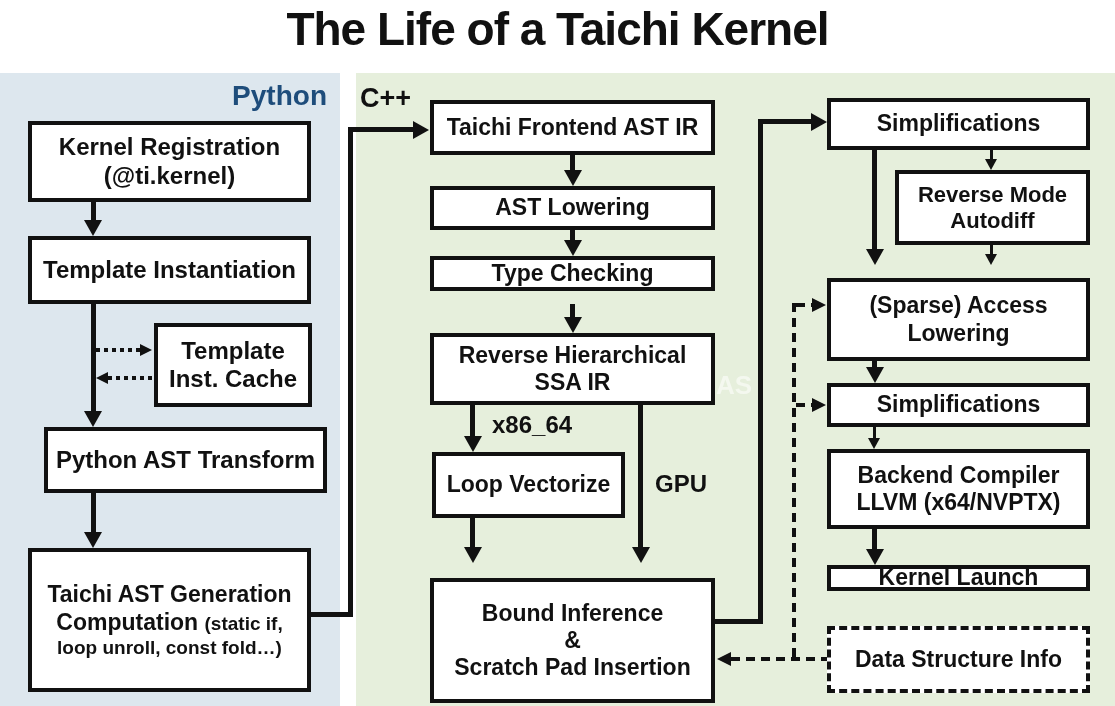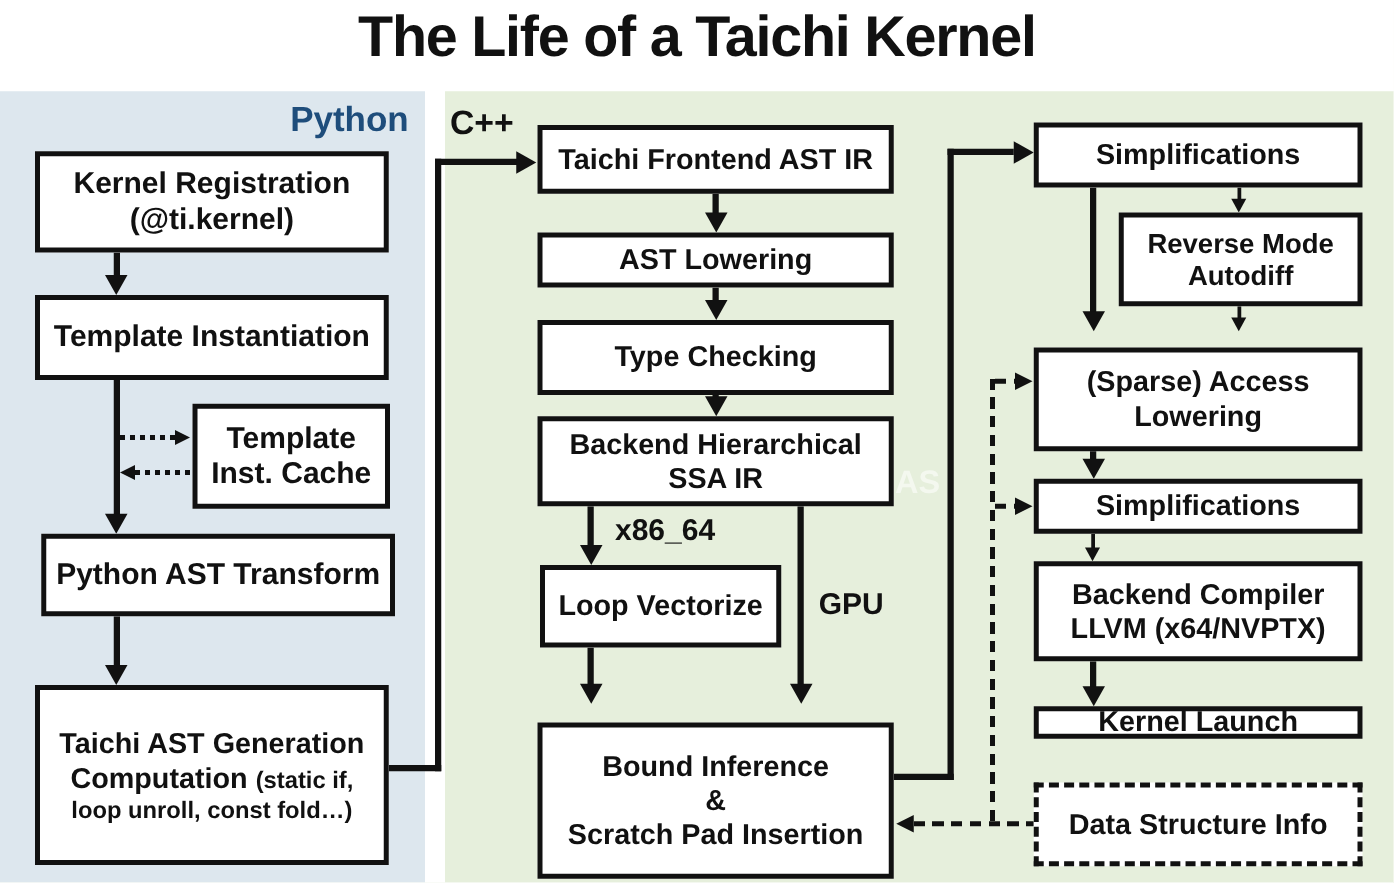--- a/index.html
+++ b/index.html
@@ -69,44 +69,44 @@
 
   <div class="box" style="left:28px;top:236px;width:283px;height:68px;font-size:24px;">
     <span>Template Instantiation</span>
   </div>
 
   <div class="box" style="left:154px;top:323px;width:158px;height:84px;font-size:24px;">
     <span>Template</span>
     <span>Inst. Cache</span>
   </div>
 
-  <div class="box" style="left:33px;top:427px;width:283px;height:66px;font-size:24px;">
+  <div class="box" style="left:44px;top:427px;width:283px;height:66px;font-size:24px;">
     <span>Python AST Transform</span>
   </div>
 
   <div class="box" style="left:28px;top:548px;width:283px;height:144px;font-size:23px;line-height:1.22;">
     <span>Taichi AST Generation</span>
     <span><span>Computation</span>&nbsp;<span class="small">(static if,</span></span>
     <span class="small">loop unroll, const fold…)</span>
   </div>
 
   <div class="box" style="left:430px;top:100px;width:285px;height:55px;">
     <span>Taichi Frontend AST IR</span>
   </div>
 
   <div class="box" style="left:430px;top:186px;width:285px;height:44px;">
     <span>AST Lowering</span>
   </div>
 
-  <div class="box" style="left:430px;top:256px;width:285px;height:60px;">
+  <div class="box" style="left:430px;top:256px;width:285px;height:35px;">
     <span>Type Checking</span>
   </div>
 
   <div class="box" style="left:430px;top:333px;width:285px;height:72px;">
-    <span>Backend Hierarchical</span>
+    <span>Reverse Hierarchical</span>
     <span>SSA IR</span>
   </div>
 
   <div class="box" style="left:432px;top:452px;width:193px;height:66px;">
     <span>Loop Vectorize</span>
   </div>
 
   <div class="box" style="left:430px;top:578px;width:285px;height:125px;">
     <span>Bound Inference</span>
     <span>&amp;</span>

